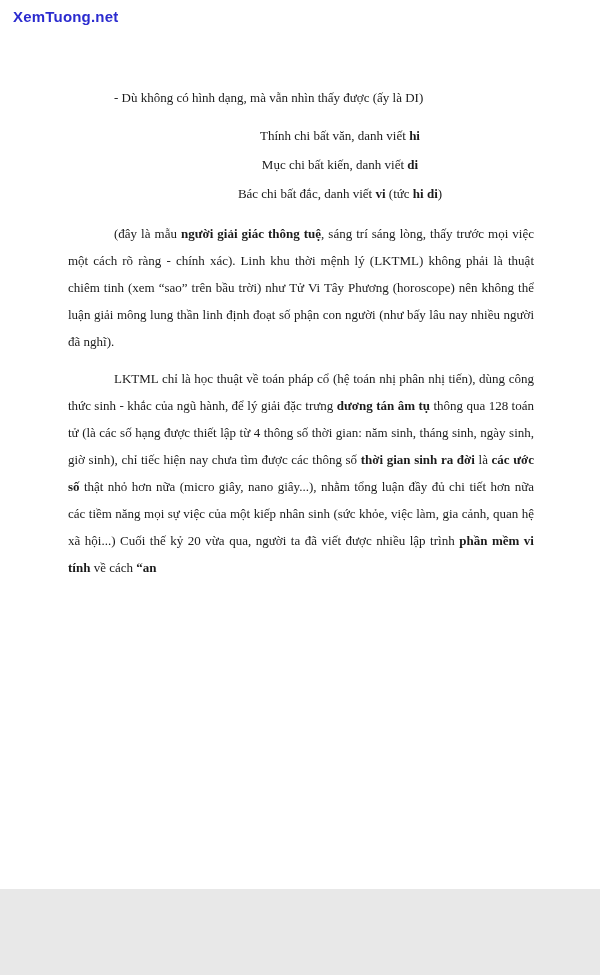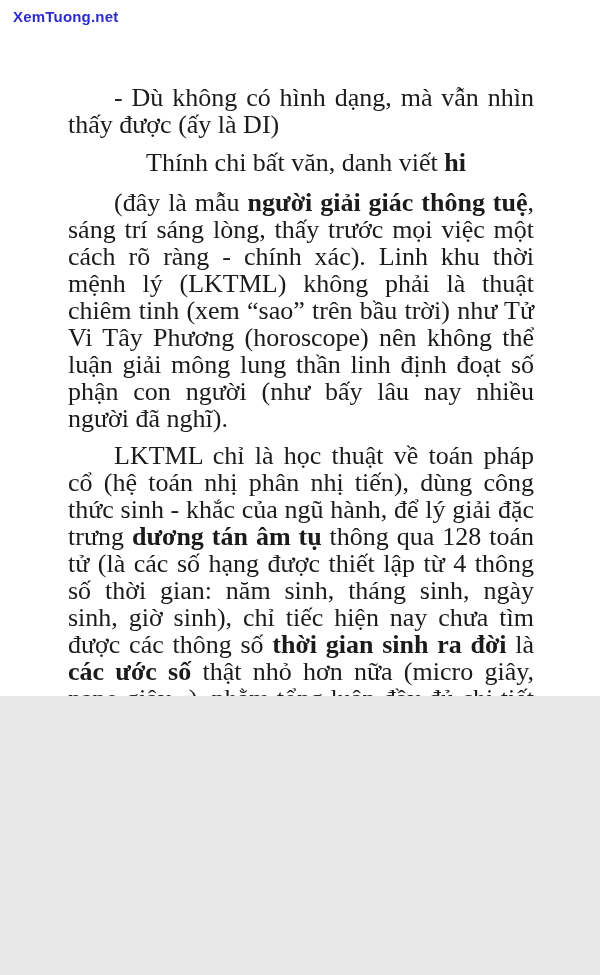--- a/index.html
+++ b/index.html
@@ -1,39 +1,39 @@
 <!DOCTYPE html>
 <html style="--wm-blue: #2b2bcf; --logo-red: #ae2a1c; --body-ink: #1b1b1b; --page-bg: #ffffff;"><head>
 <meta charset="utf-8">
 <style>
   html,body{margin:0;padding:0;background:#e8e8e8;}
   .page{
     position:relative;
-    width:600px;height:696px;
+    width:600px;height:889px;
     background:var(--page-bg,#ffffff);
     overflow:hidden;
     font-family:"Liberation Serif", serif;
   }
   .watermark{
     position:absolute;left:13px;top:8px;
     font-family:"Liberation Sans", sans-serif;
     font-weight:700;font-size:15px;
     color:var(--wm-blue,#2b2bcf);
     text-decoration:none;
     letter-spacing:.2px;
   }
   .body-text{
     position:absolute;left:68px;top:84px;width:466px;
-    font-size:26px;line-height:27px;
+    font-size:13px;line-height:27px;
     color:var(--body-ink,#1b1b1b);
     text-align:justify;
   }
   .para{margin:0 0 10px;text-indent:46px;}
   .para b{font-weight:700;}
-  .verse{margin:10px 0 12px;padding-left:78px;text-align:left;}
+  .verse{margin:10px 0 12px;padding-left:78px;text-align:center;}
   .verse-line{line-height:29px;}
   .verse-line b{font-weight:700;}
   .page-number{
     position:absolute;top:897px;left:0;width:600px;
     text-align:center;
     font-family:"Liberation Sans", sans-serif;
     font-weight:700;font-size:14px;letter-spacing:1px;
     color:#222;
   }
   .logo{
@@ -54,20 +54,22 @@
 <body>
 
 <div class="page">
 
   <span class="watermark">XemTuong.net</span>
 
   <div class="body-text">
     <p class="para">- Dù không có hình dạng, mà vẫn nhìn thấy được (ấy là DI)</p>
     <div class="verse">
       <div class="verse-line">Thính chi bất văn, danh viết <b>hi</b></div>
+      <div class="verse-line">Mục chi bất kiến, danh viết <b>di</b></div>
+      <div class="verse-line">Bác chi bất đắc, danh viết <b>vi</b> (tức <b>hi di</b>)</div>
     </div>
     <p class="para">(đây là mẫu <b>người giải giác thông tuệ</b>, sáng trí sáng lòng, thấy trước mọi việc một cách rõ ràng - chính xác). Linh khu thời mệnh lý (LKTML) không phải là thuật chiêm tinh (xem “sao” trên bầu trời) như Tử Vi Tây Phương (horoscope) nên không thể luận giải mông lung thần linh định đoạt số phận con người (như bấy lâu nay nhiều người đã nghĩ).</p>
     <p class="para">LKTML chỉ là học thuật về toán pháp cổ (hệ toán nhị phân nhị tiến), dùng công thức sinh - khắc của ngũ hành, để lý giải đặc trưng <b>dương tán âm tụ</b> thông qua 128 toán tử (là các số hạng được thiết lập từ 4 thông số thời gian: năm sinh, tháng sinh, ngày sinh, giờ sinh), chỉ tiếc hiện nay chưa tìm được các thông số <b>thời gian sinh ra đời</b> là <b>các ước số</b> thật nhỏ hơn nữa (micro giây, nano giây...), nhằm tổng luận đầy đủ chi tiết hơn nữa các tiềm năng mọi sự việc của một kiếp nhân sinh (sức khỏe, việc làm, gia cảnh, quan hệ xã hội...) Cuối thế kỷ 20 vừa qua, người ta đã viết được nhiều lập trình <b>phần mềm vi tính</b> về cách <b>“an</b></p>
   </div>
 
 
   <div class="logo">
     <span class="logo-icon">
       <svg viewBox="0 0 40 40" width="40" height="40" aria-hidden="true">
         <rect x="0" y="0" width="40" height="40" rx="3" fill="#c23a20"></rect>

